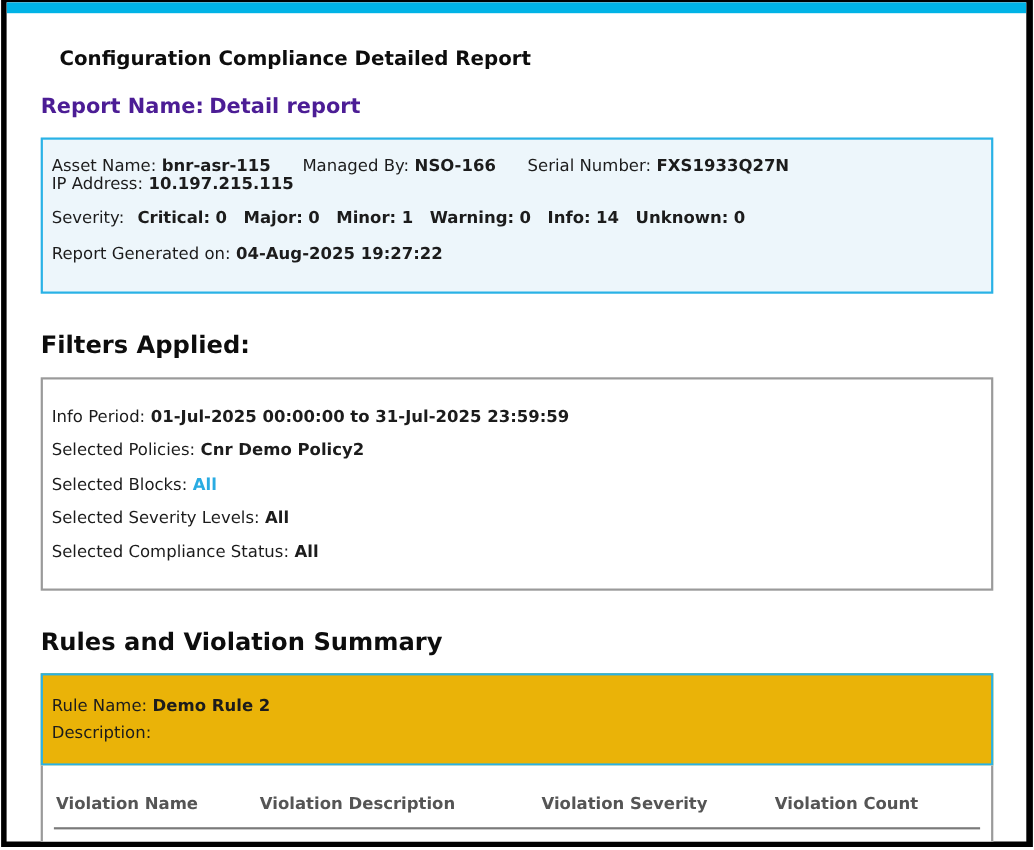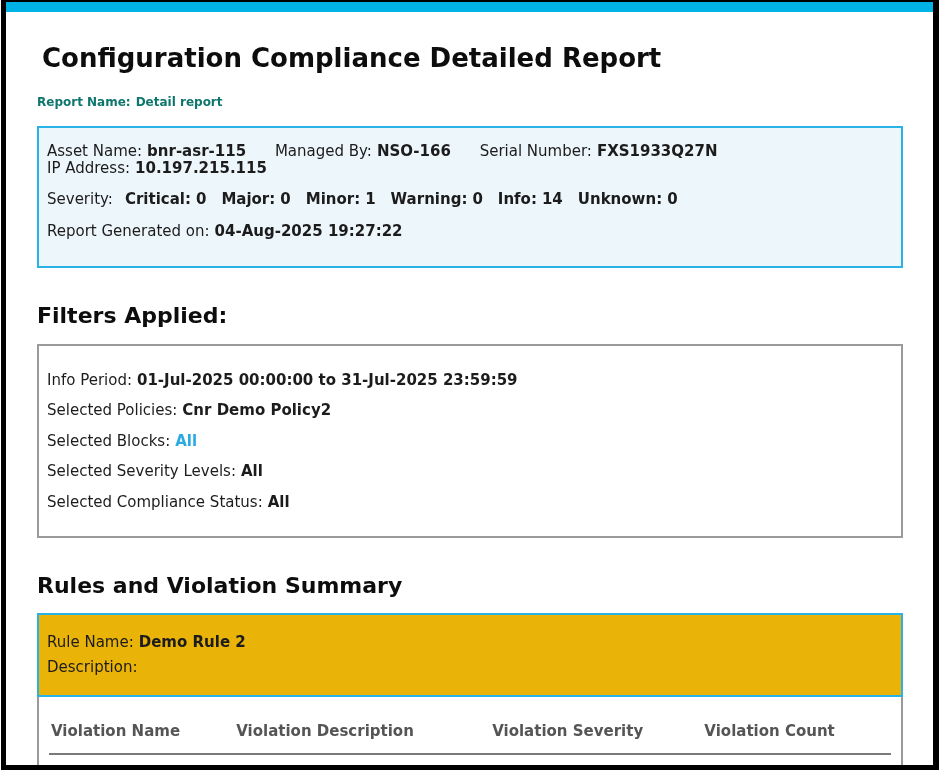--- a/index.html
+++ b/index.html
@@ -23,30 +23,30 @@
   }
   .topbar {
     height: 10px;
     width: 100%;
   }
   .content {
     padding: 0 30px 0 31px;
     color: #111111;
   }
   .title {
-    font-size: 26px;
+    font-size: 18px;
     font-weight: bold;
-    margin: 31px 0 0 5px;
+    margin: 31px 0 0 17px;
     color: #0d0d0d;
   }
   .report-name {
     margin-top: 22px;
-    font-size: 12px;
+    font-size: 19px;
     font-weight: bold;
-    color: #0f766e;
+    color: #4c1d95;
   }
   .report-name .label { margin-right: 5px; }
 
   .info-box {
     box-sizing: border-box;
     margin-top: 17px;
     border: 2px solid #29b2e6;
     background: #edf6fb;
     padding: 0 14px 12px 8px;
     font-size: 15px;

